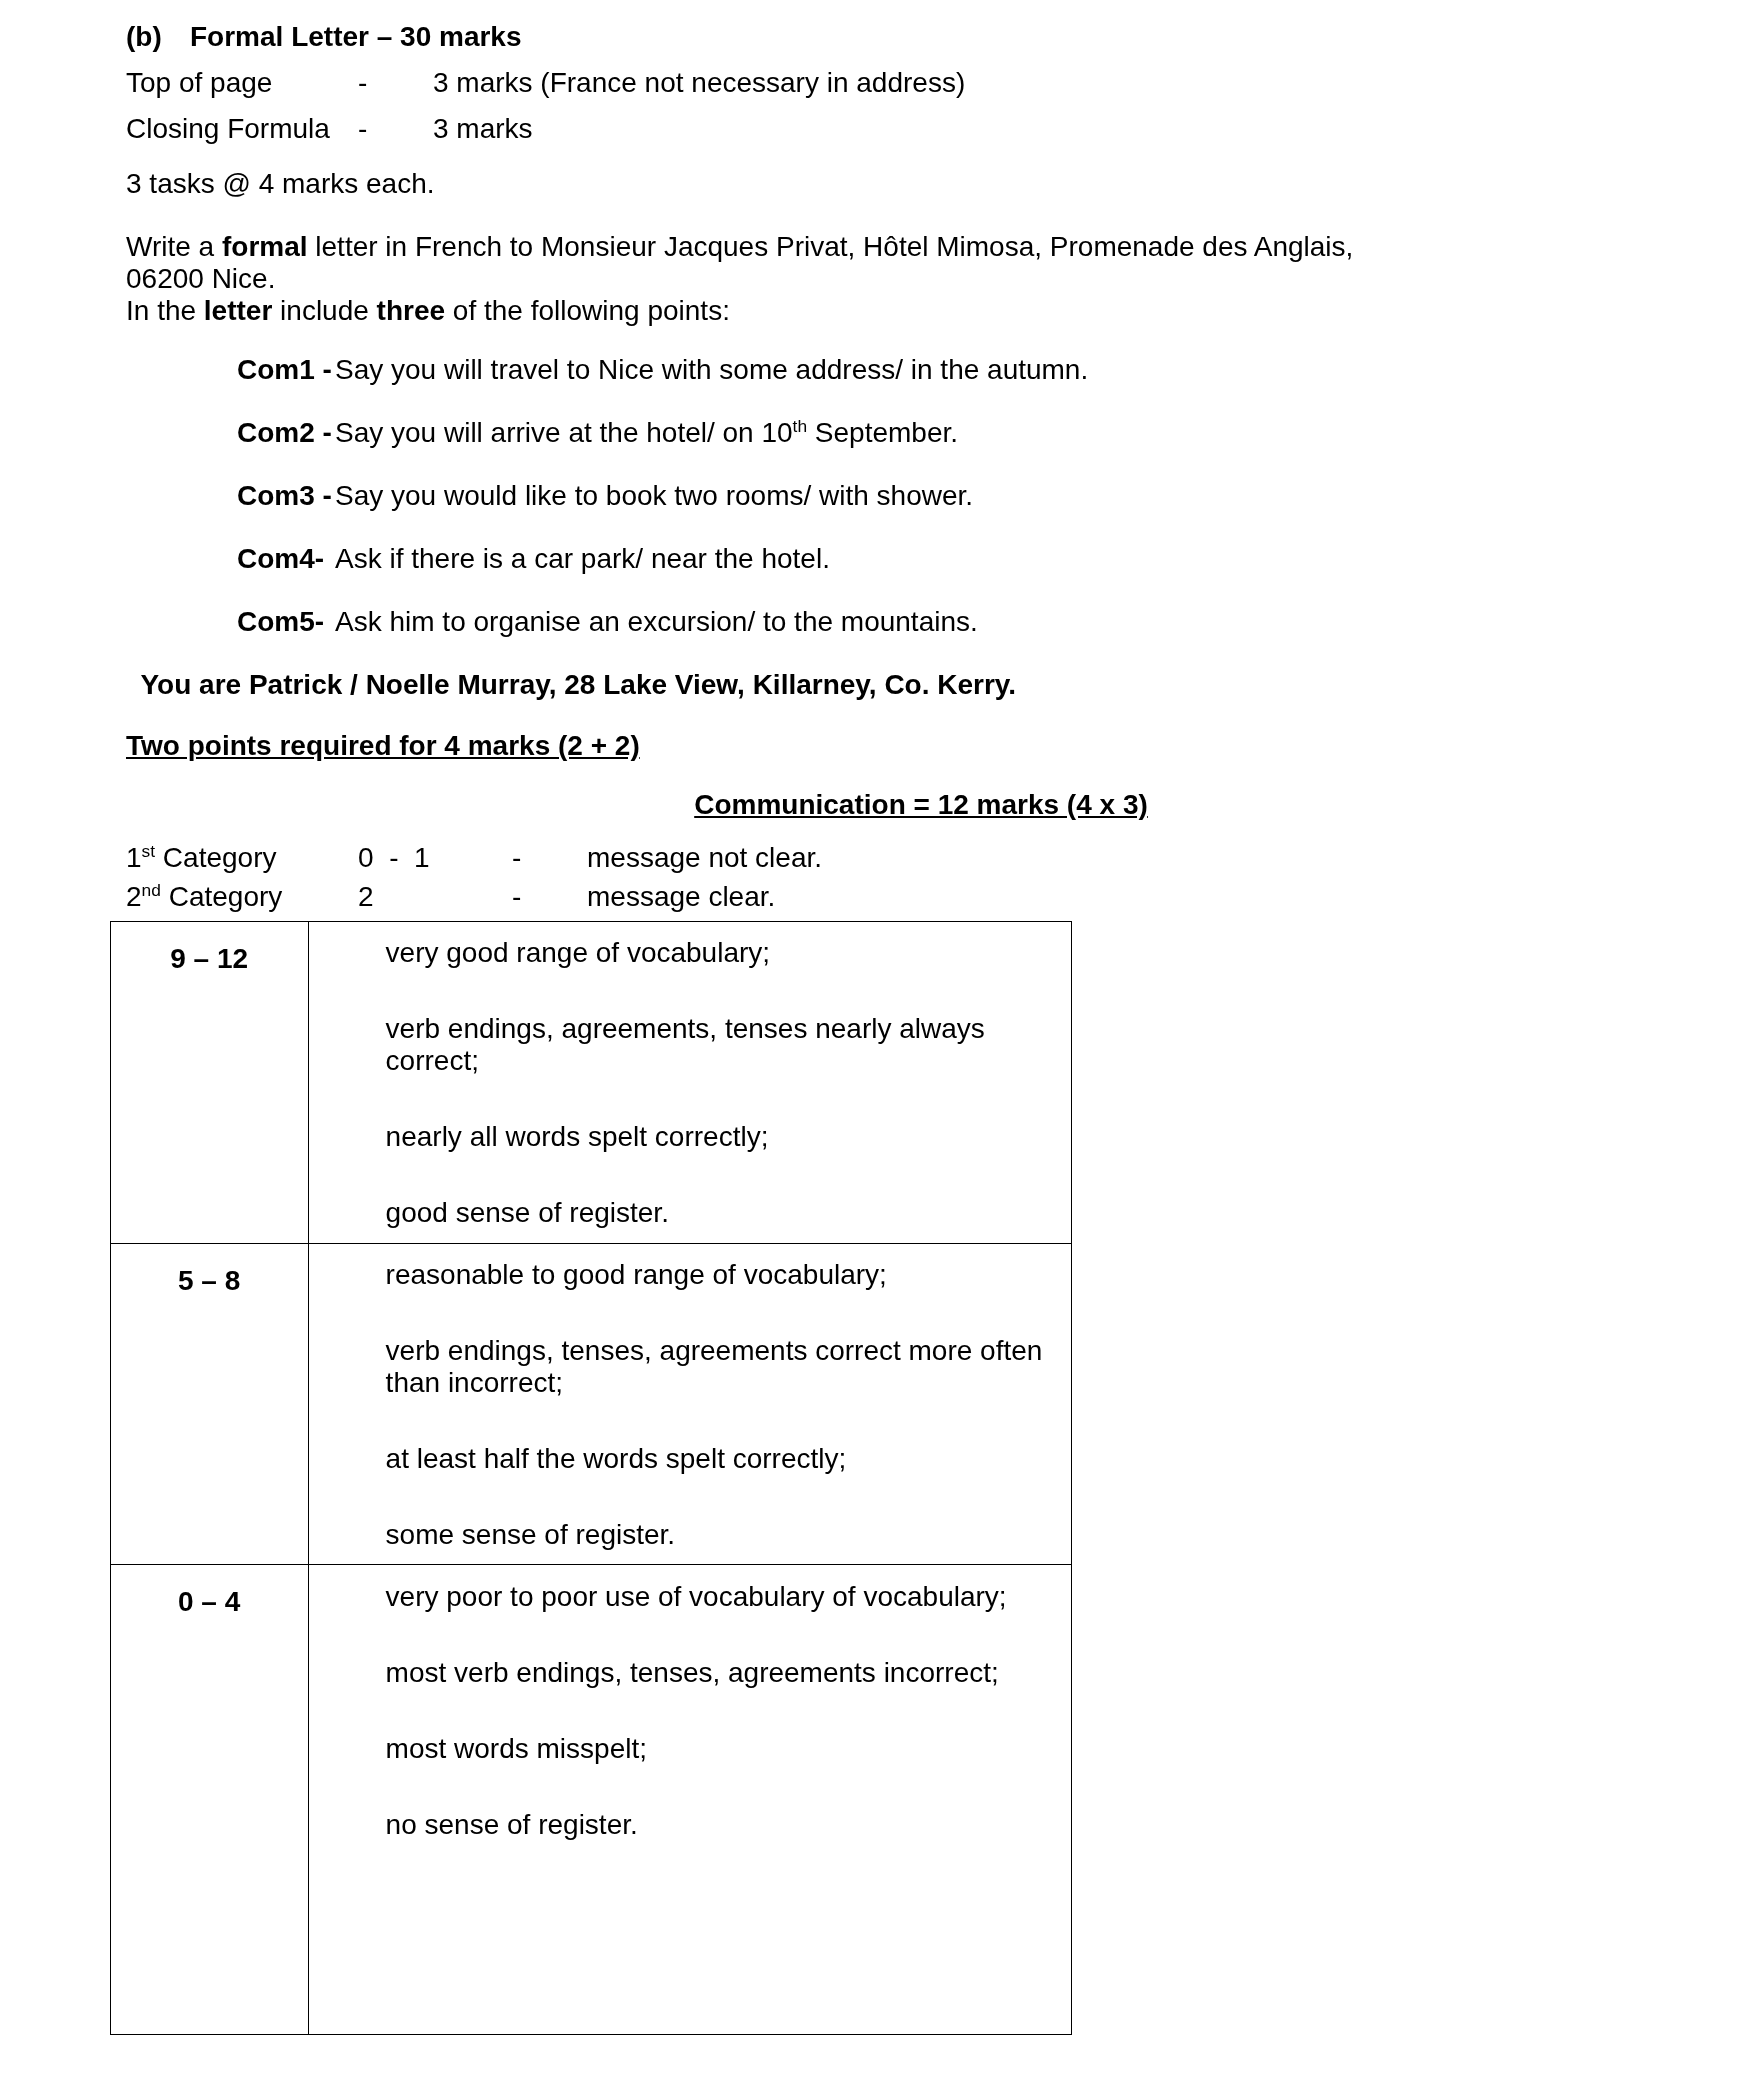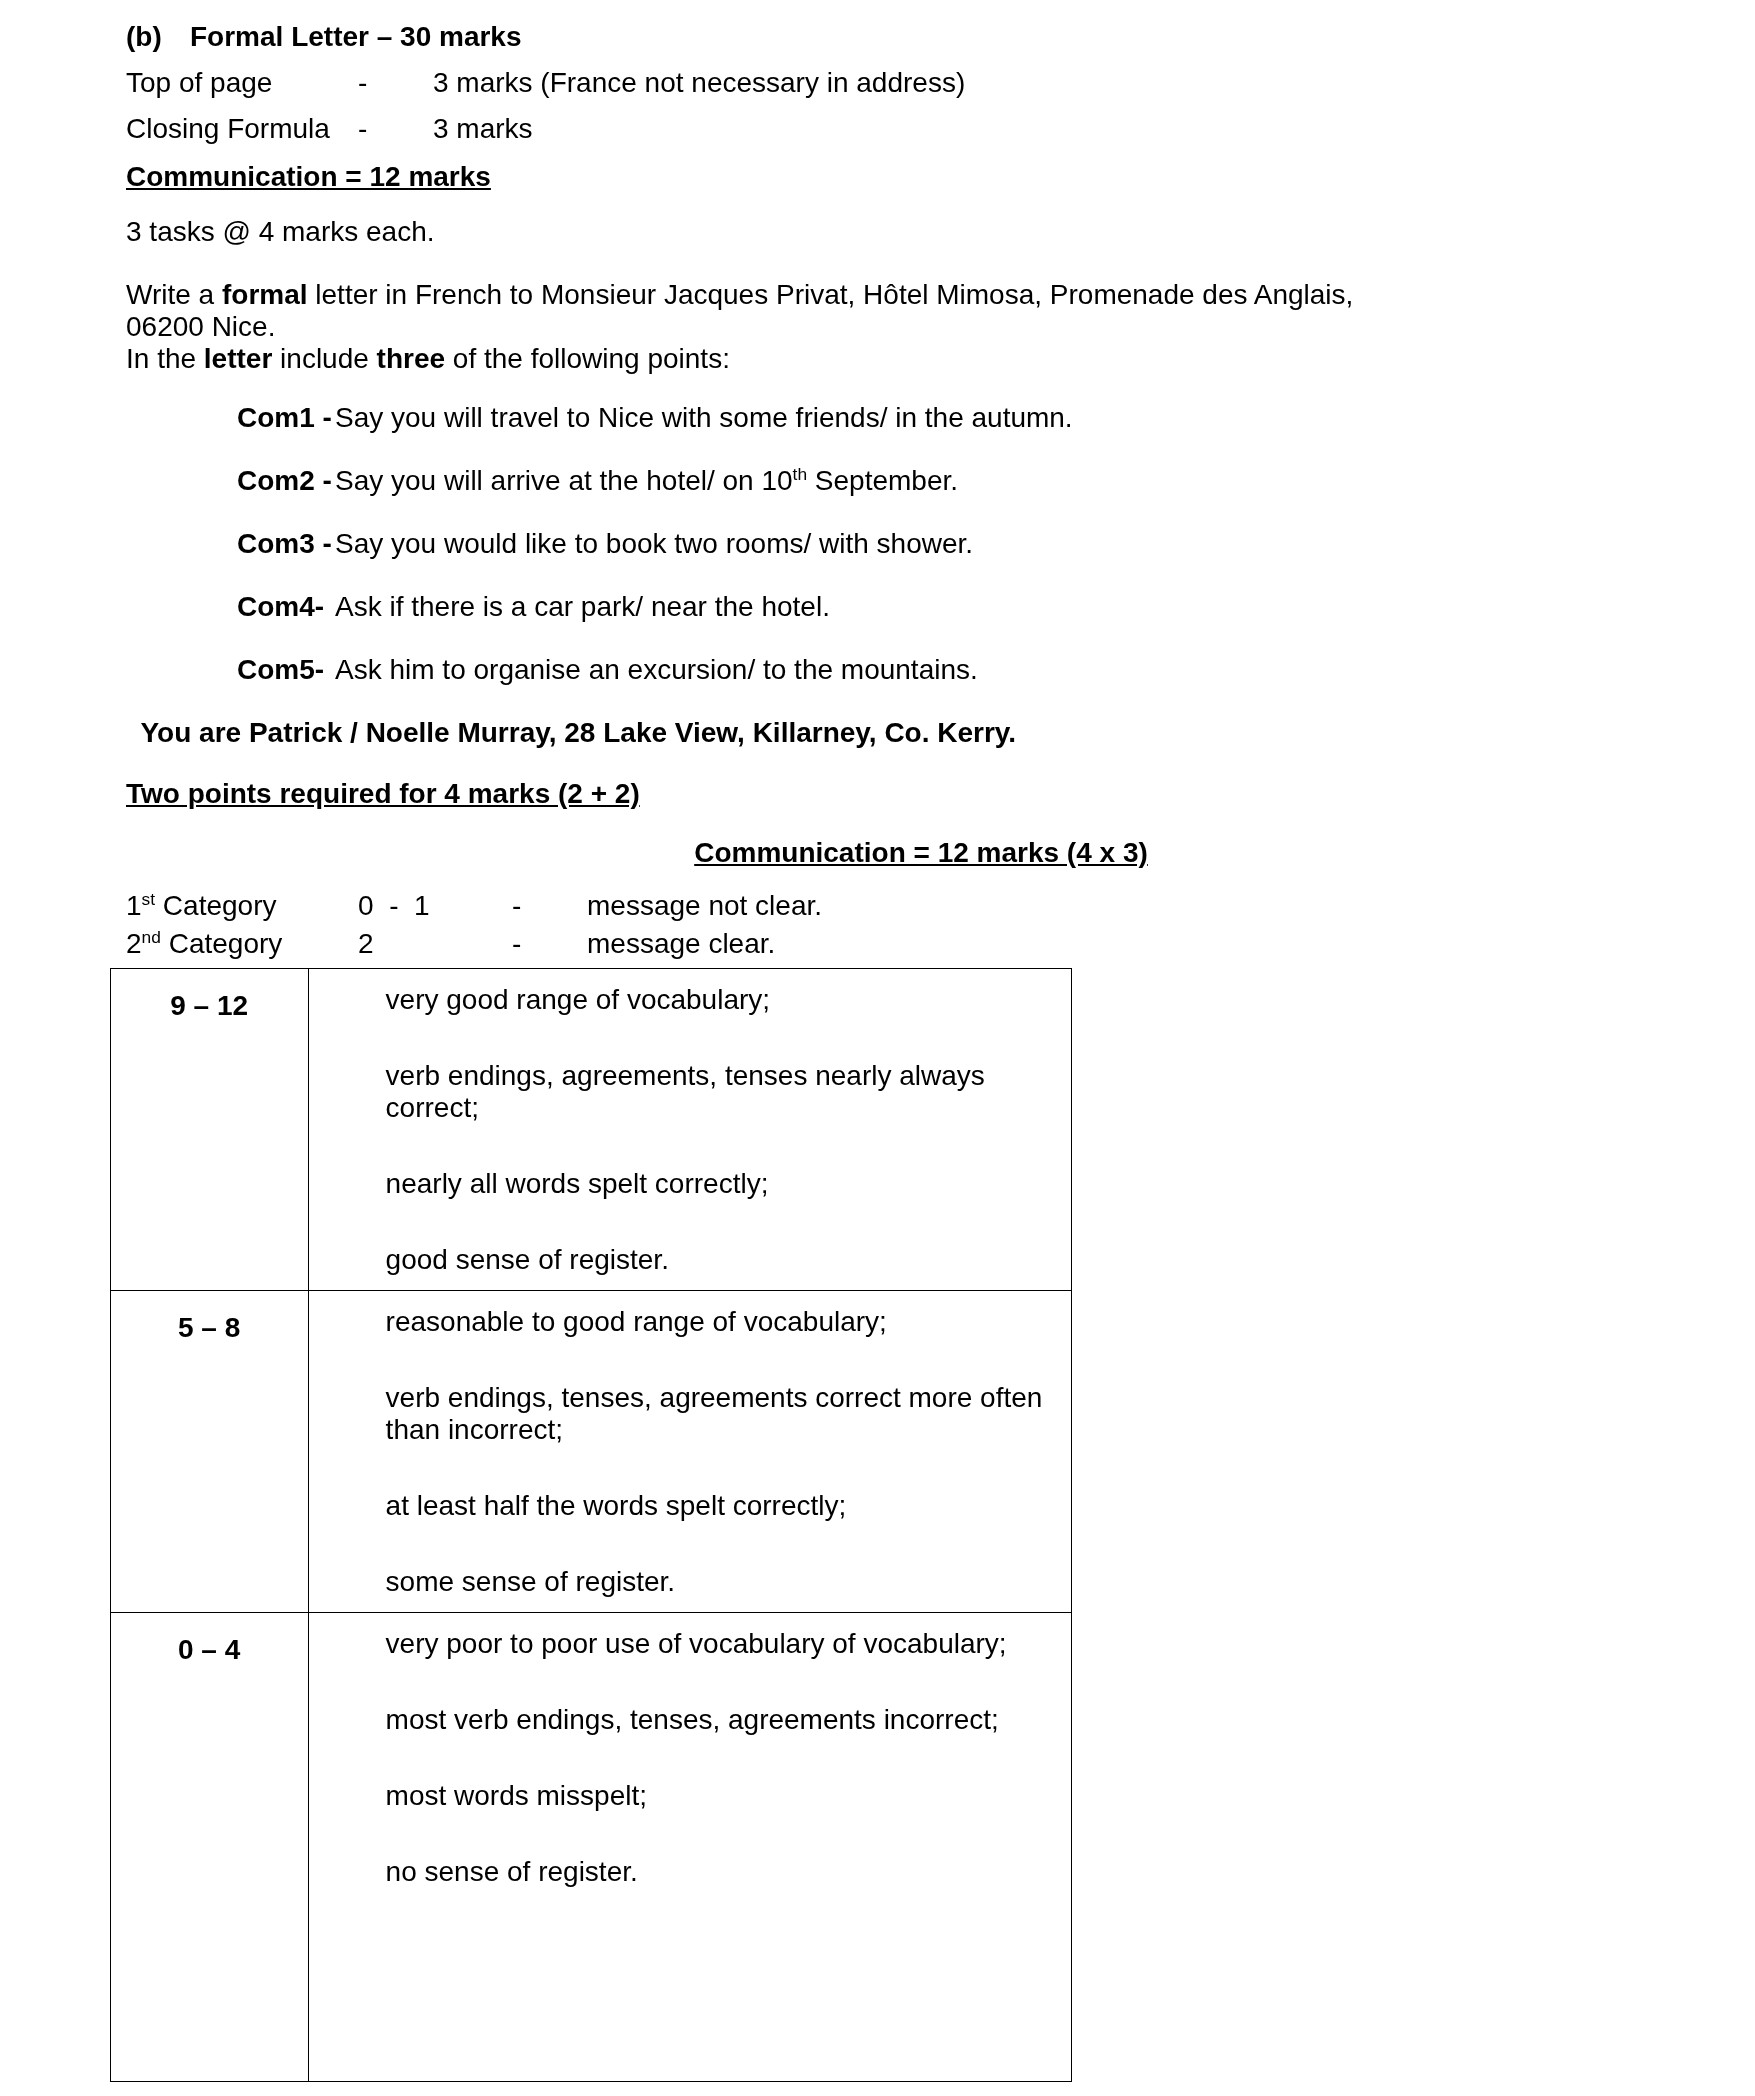--- a/index.html
+++ b/index.html
@@ -87,34 +87,33 @@
       <span class="c-dash">-</span>
       <span class="c-value">3 marks (France not necessary in address)</span>
     </div>
     <div class="marks-row">
       <span class="c-item">Closing Formula</span>
       <span class="c-dash">-</span>
       <span class="c-value">3 marks</span>
     </div>
   </div>
 
-  <div class="hu comm-heading">Communication = 12 marks</div>
 
   <div class="tasks-note">3 tasks @ 4 marks each.</div>
 
   <div class="intro">
     <div><span>Write a </span><b>formal</b><span> letter in French to Monsieur Jacques Privat, Hôtel Mimosa, Promenade des Anglais,</span></div>
     <div>06200 Nice.</div>
     <div><span>In the </span><b>letter</b><span> include </span><b>three</b><span> of the following points:</span></div>
   </div>
 
   <div class="com-list">
     <div class="com-row">
       <span class="com-label">Com1 -</span>
-      <span class="com-text"><span>Say you will travel to Nice with some friends/ in the autumn.</span><sup></sup><span></span></span>
+      <span class="com-text"><span>Say you will travel to Nice with some address/ in the autumn.</span><sup></sup><span></span></span>
     </div>
     <div class="com-row">
       <span class="com-label">Com2 -</span>
       <span class="com-text"><span>Say you will arrive at the hotel/ on 10</span><sup>th</sup><span> September.</span></span>
     </div>
     <div class="com-row">
       <span class="com-label">Com3 -</span>
       <span class="com-text"><span>Say you would like to book two rooms/ with shower.</span><sup></sup><span></span></span>
     </div>
     <div class="com-row">

